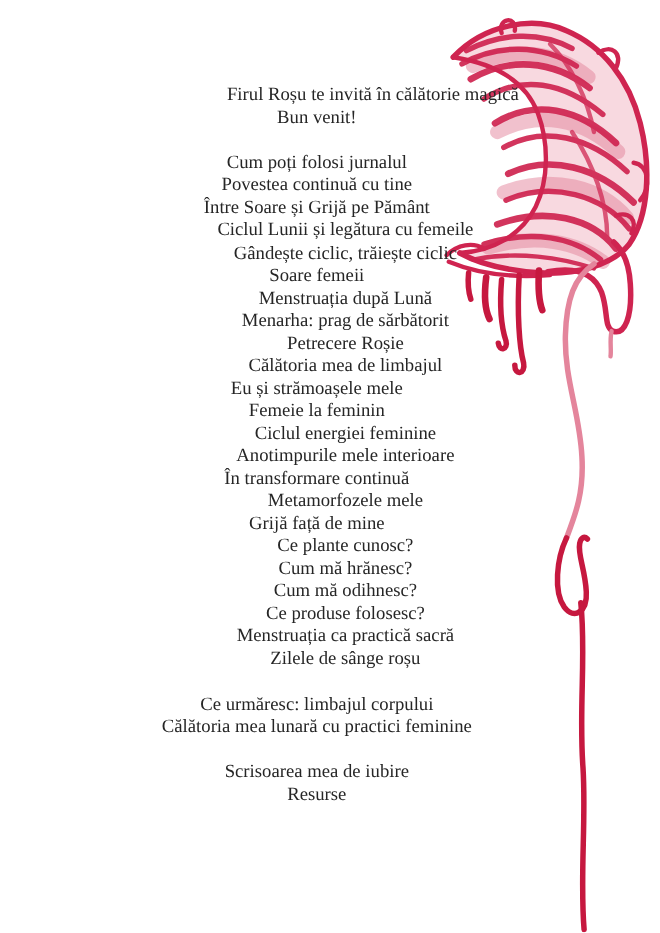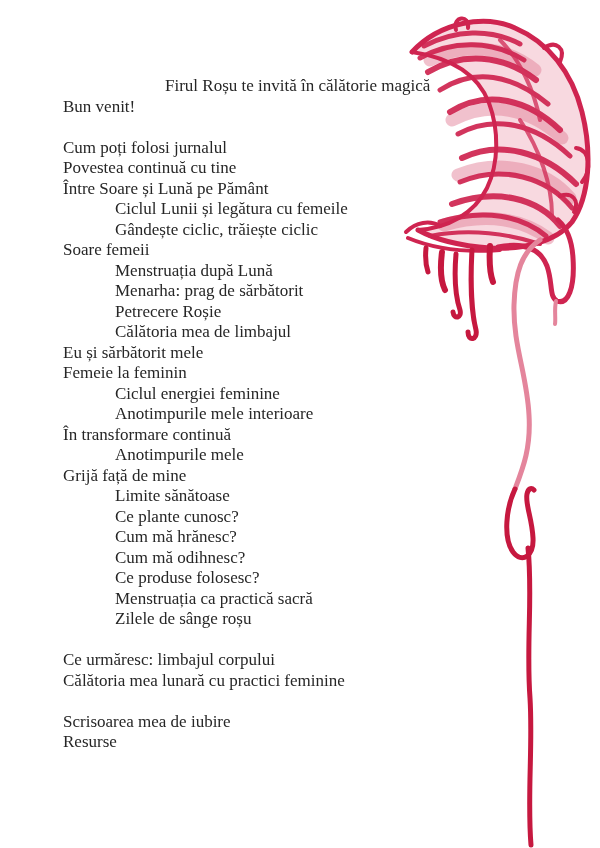--- a/index.html
+++ b/index.html
@@ -8,20 +8,21 @@
     background: #ffffff;
   }
   .page {
     position: relative;
     width: 600px;
     height: 848px;
     background: var(--page-bg, #ffffff);
     overflow: hidden;
     font-family: "Liberation Serif", "DejaVu Serif", serif;
     color: var(--ink, #262626);
+    text-align: center;
   }
   .moon-art {
     position: absolute;
     top: 0;
     left: 0;
     width: 600px;
     height: 848px;
     pointer-events: none;
   }
   .text-block {
@@ -116,36 +117,35 @@
       <path d="M 528 548 C 533 595 526 645 530 698 C 533 746 527 798 531 845" stroke="var(--moon-dark)" stroke-width="5"></path>
     </g>
   </svg>
 
   <div class="text-block">
     <div class="doc-title">Firul Roșu te invită în călătorie magică</div>
     <div id="toc-lines">
         <div class="toc-line indent-0">Bun venit!</div>
         <div class="toc-line indent-0 gap-before">Cum poți folosi jurnalul</div>
         <div class="toc-line indent-0">Povestea continuă cu tine</div>
-        <div class="toc-line indent-0">Între Soare și Lună pe Pământ</div>
+        <div class="toc-line indent-0">Între Soare și Grijă pe Pământ</div>
         <div class="toc-line indent-1">Ciclul Lunii și legătura cu femeile</div>
         <div class="toc-line indent-1">Gândește ciclic, trăiește ciclic</div>
         <div class="toc-line indent-0">Soare femeii</div>
         <div class="toc-line indent-1">Menstruația după Lună</div>
         <div class="toc-line indent-1">Menarha: prag de sărbătorit</div>
         <div class="toc-line indent-1">Petrecere Roșie</div>
         <div class="toc-line indent-1">Călătoria mea de limbajul</div>
-        <div class="toc-line indent-0">Eu și sărbătorit mele</div>
+        <div class="toc-line indent-0">Eu și strămoașele mele</div>
         <div class="toc-line indent-0">Femeie la feminin</div>
         <div class="toc-line indent-1">Ciclul energiei feminine</div>
         <div class="toc-line indent-1">Anotimpurile mele interioare</div>
         <div class="toc-line indent-0">În transformare continuă</div>
-        <div class="toc-line indent-1">Anotimpurile mele</div>
+        <div class="toc-line indent-1">Metamorfozele mele</div>
         <div class="toc-line indent-0">Grijă față de mine</div>
-        <div class="toc-line indent-1">Limite sănătoase</div>
         <div class="toc-line indent-1">Ce plante cunosc?</div>
         <div class="toc-line indent-1">Cum mă hrănesc?</div>
         <div class="toc-line indent-1">Cum mă odihnesc?</div>
         <div class="toc-line indent-1">Ce produse folosesc?</div>
         <div class="toc-line indent-1">Menstruația ca practică sacră</div>
         <div class="toc-line indent-1">Zilele de sânge roșu</div>
         <div class="toc-line indent-0 gap-before">Ce urmăresc: limbajul corpului</div>
         <div class="toc-line indent-0">Călătoria mea lunară cu practici feminine</div>
         <div class="toc-line indent-0 gap-before">Scrisoarea mea de iubire</div>
         <div class="toc-line indent-0">Resurse</div>

